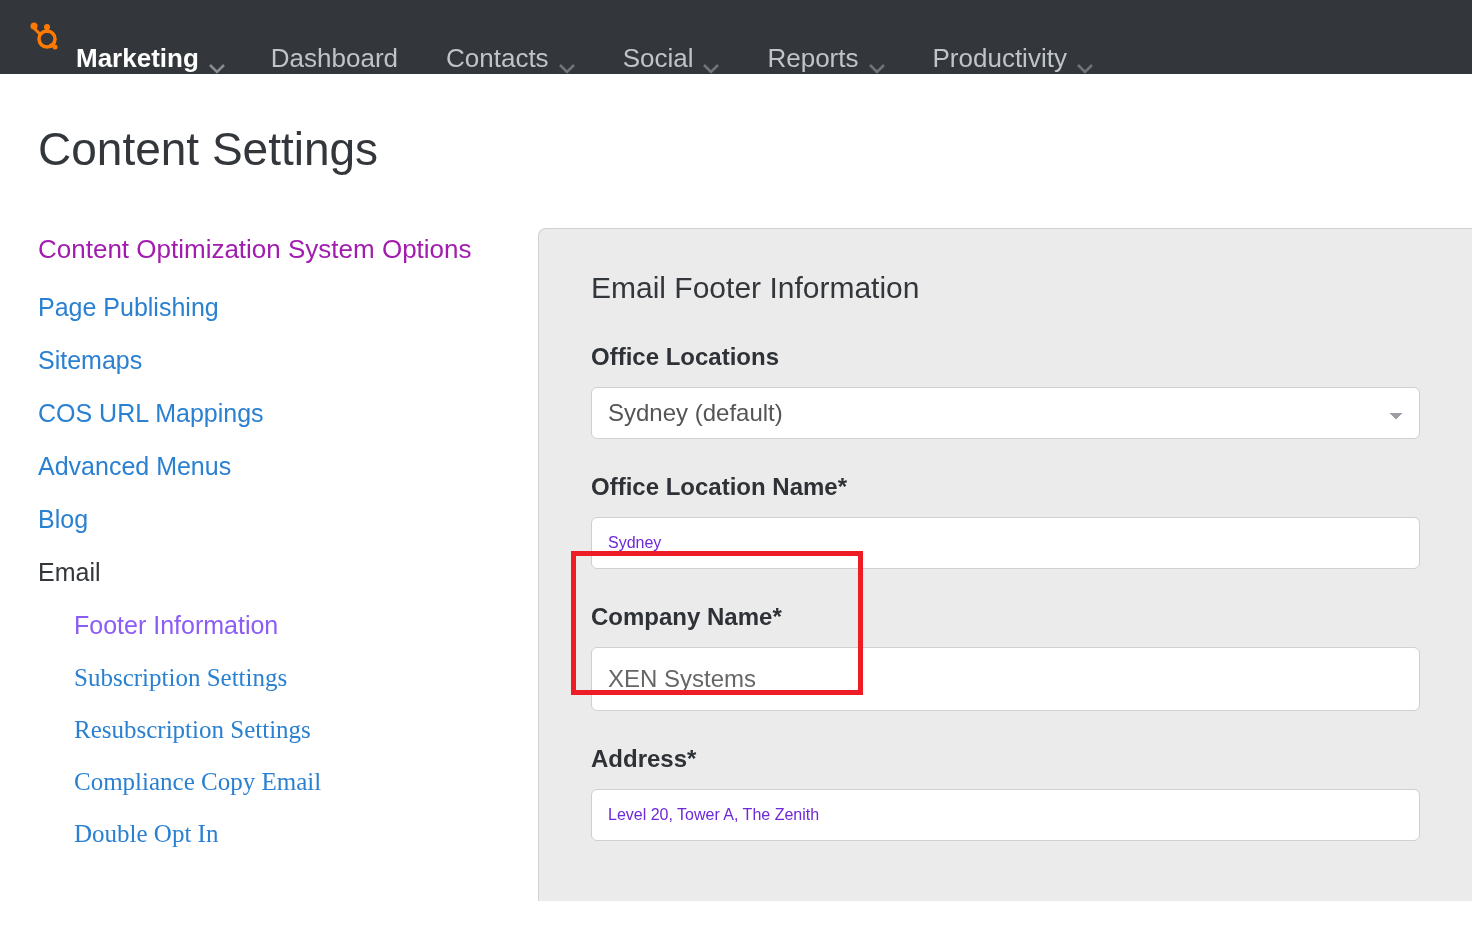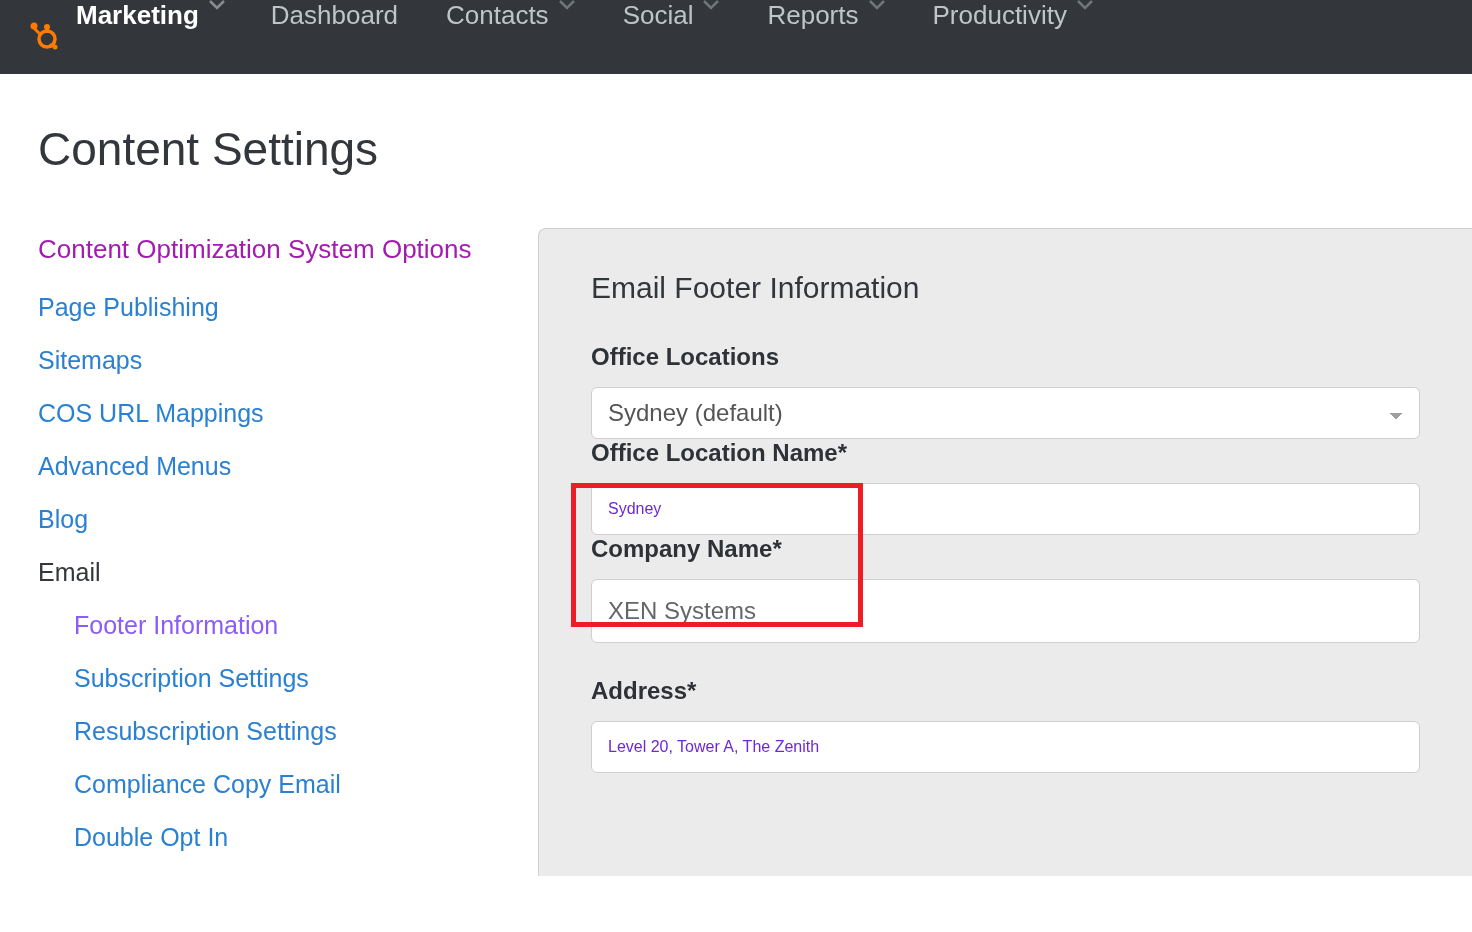--- a/index.html
+++ b/index.html
@@ -16,21 +16,21 @@
     display: flex;
     align-items: center;
     color: #c4c8cb;
   }
   .topnav .logo {
     margin-left: 28px;
     margin-right: 12px;
   }
   .topnav .nav-item {
     display: inline-flex;
-    align-items: flex-start;
+    align-items: flex-end;
     height: 74px;
     padding: 0 24px;
     font-size: 26px;
     font-weight: 500;
     color: #bfc4c8;
     cursor: pointer;
   }
   .topnav .nav-item.brand {
     color: #ffffff;
     font-weight: 600;
@@ -74,20 +74,21 @@
     font-size: 25px;
     color: #33373b;
     margin-bottom: 24px;
     font-weight: 400;
   }
   .sub-list {
     padding-left: 36px;
   }
   .sub-list span.lk {
     margin-bottom: 24px;
+    font-family: Liberation Serif, serif;
   }
   .sub-list span.active-sub {
     display: block;
     font-size: 25px;
     color: #8b5cf6;
     margin-bottom: 24px;
     font-weight: 400;
   }
   .right-col {
     flex: 1;
@@ -116,20 +117,21 @@
     background: #fff;
     border: 1px solid #cfcfcf;
     border-radius: 6px;
     height: 52px;
     display: flex;
     align-items: center;
     padding: 0 16px;
     font-size: 24px;
     color: #555;
     justify-content: space-between;
+    margin-bottom: 34px;
   }
   .text-input input {
     border: none;
     outline: none;
     width: 100%;
     font-size: 16px;
     color: #6d28d9;
     background: transparent;
   }
   .company-row { position: relative; margin-bottom: 34px; }

